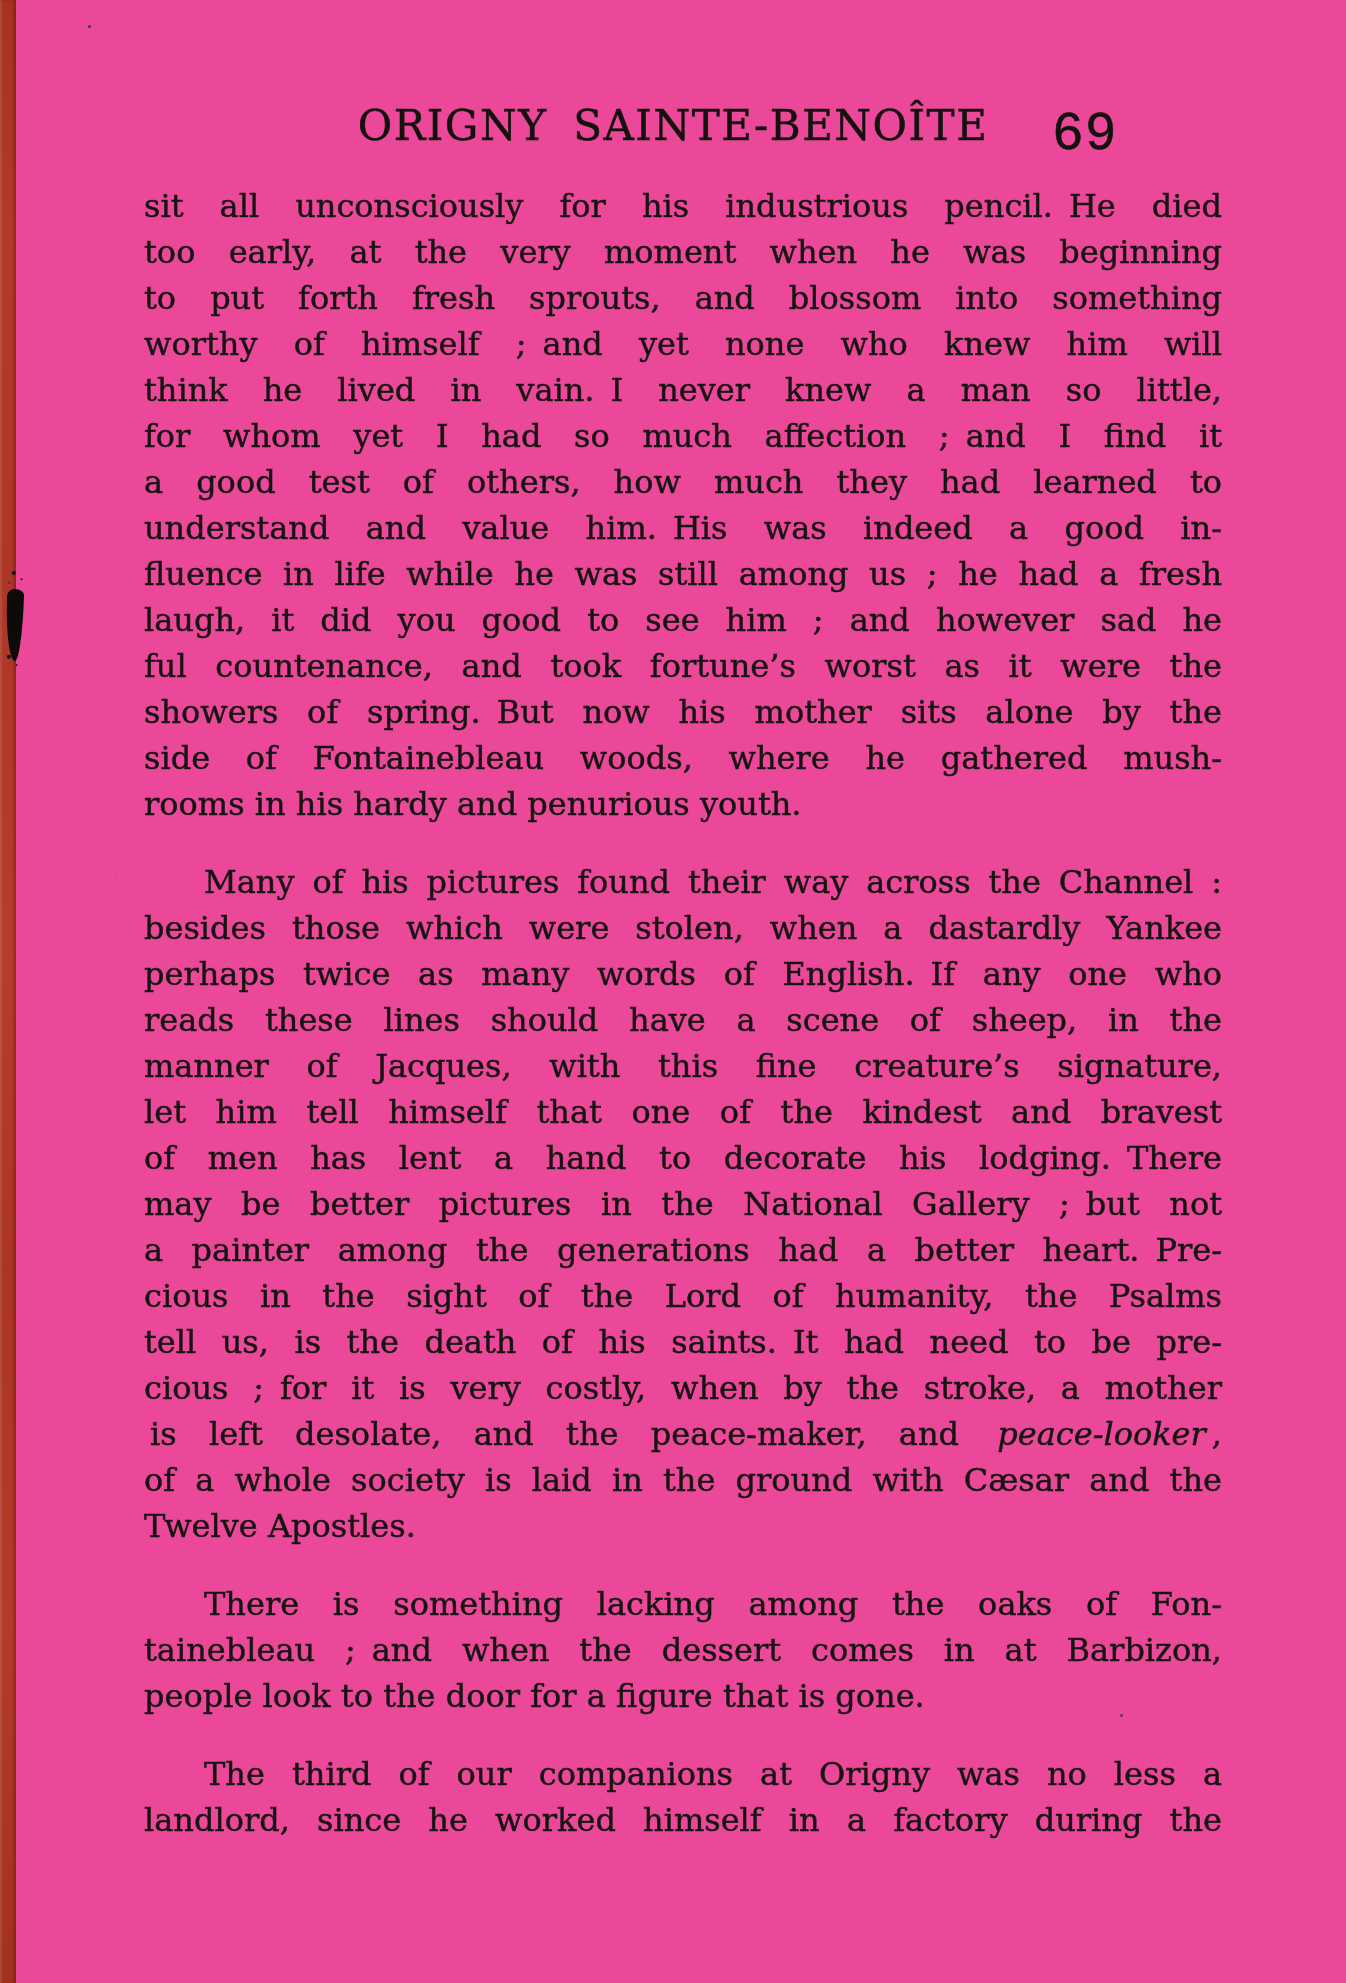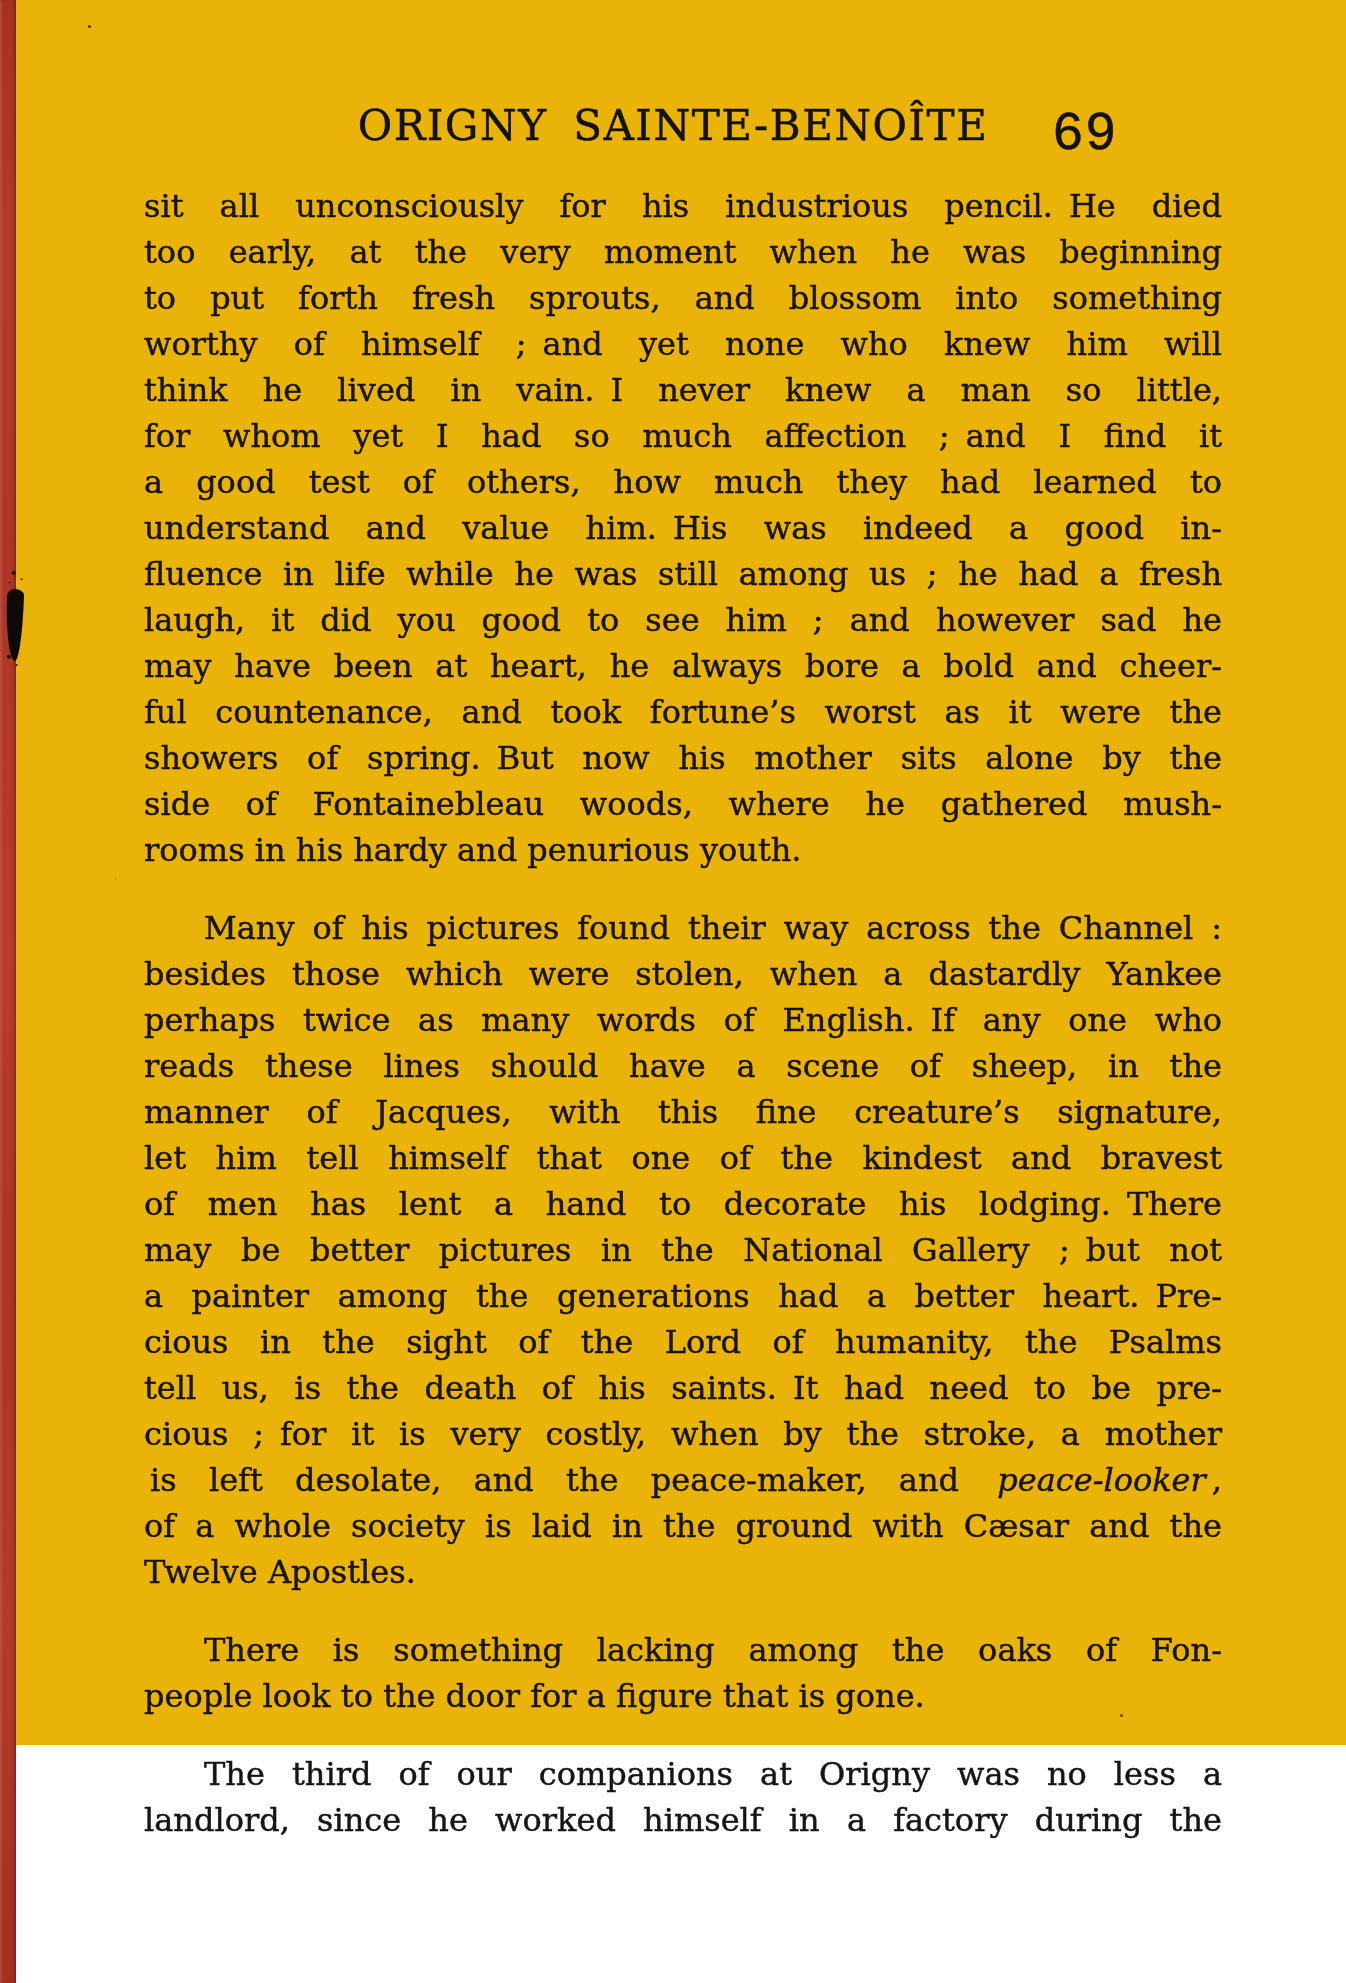--- a/index.html
+++ b/index.html
@@ -5,22 +5,22 @@
   html, body { margin: 0; padding: 0; }
   body {
     width: 1346px; height: 1983px;
     background: #ffffff;
     overflow: hidden;
     font-family: "DejaVu Serif", "Liberation Serif", serif;
     color: #171513;
   }
   .page {
     position: relative;
-    width: 1346px; height: 1745px;
-    background: #eab308;
+    width: 1346px; height: 1983px;
+    background: #ec4899;
   }
   
   .edge-stripe {
     position: absolute; left: 0; top: 0;
     width: 16px; height: 1983px;
     background: linear-gradient(180deg,
       #a5321f 0%, #b23a2b 12%, #ad3626 30%, #b73d2c 48%,
       #ab3524 64%, #b33b2a 82%, #a23120 100%);
     box-shadow: inset -2px 0 3px rgba(60,10,5,.35), inset 2px 0 2px rgba(255,220,200,.15);
   }
@@ -98,39 +98,39 @@
       <div class="line">sit all unconsciously for his industrious pencil. He died</div>
       <div class="line">too early, at the very moment when he was beginning</div>
       <div class="line">to put forth fresh sprouts, and blossom into something</div>
       <div class="line">worthy of himself ; and yet none who knew him will</div>
       <div class="line">think he lived in vain. I never knew a man so little,</div>
       <div class="line">for whom yet I had so much affection ; and I find it</div>
       <div class="line">a good test of others, how much they had learned to</div>
       <div class="line">understand and value him. His was indeed a good in-</div>
       <div class="line">fluence in life while he was still among us ; he had a fresh</div>
       <div class="line">laugh, it did you good to see him ; and however sad he</div>
-      <div class="line">may have been at heart, he always bore a bold and cheer-</div>
       <div class="line">ful countenance, and took fortune’s worst as it were the</div>
       <div class="line">showers of spring. But now his mother sits alone by the</div>
       <div class="line">side of Fontainebleau woods, where he gathered mush-</div>
       <div class="line end">rooms in his hardy and penurious youth.</div>
       <div class="line indent">Many of his pictures found their way across the Channel :</div>
       <div class="line">besides those which were stolen, when a dastardly Yankee</div>
       <div class="line">perhaps twice as many words of English. If any one who</div>
       <div class="line">reads these lines should have a scene of sheep, in the</div>
       <div class="line">manner of Jacques, with this fine creature’s signature,</div>
       <div class="line">let him tell himself that one of the kindest and bravest</div>
       <div class="line">of men has lent a hand to decorate his lodging. There</div>
       <div class="line">may be better pictures in the National Gallery ; but not</div>
       <div class="line">a painter among the generations had a better heart. Pre-</div>
       <div class="line">cious in the sight of the Lord of humanity, the Psalms</div>
       <div class="line">tell us, is the death of his saints. It had need to be pre-</div>
       <div class="line">cious ; for it is very costly, when by the stroke, a mother</div>
       <div class="line"><span>is left desolate, and the peace-maker, and </span><span class="italic">peace-looker</span><span>,</span></div>
       <div class="line">of a whole society is laid in the ground with Cæsar and the</div>
       <div class="line end">Twelve Apostles.</div>
       <div class="line indent">There is something lacking among the oaks of Fon-</div>
+      <div class="line">tainebleau ; and when the dessert comes in at Barbizon,</div>
       <div class="line end">people look to the door for a figure that is gone.</div>
       <div class="line indent">The third of our companions at Origny was no less a</div>
       <div class="line">landlord, since he worked himself in a factory during the</div>
     </div>
 
 </div>
 
 </body></html>

